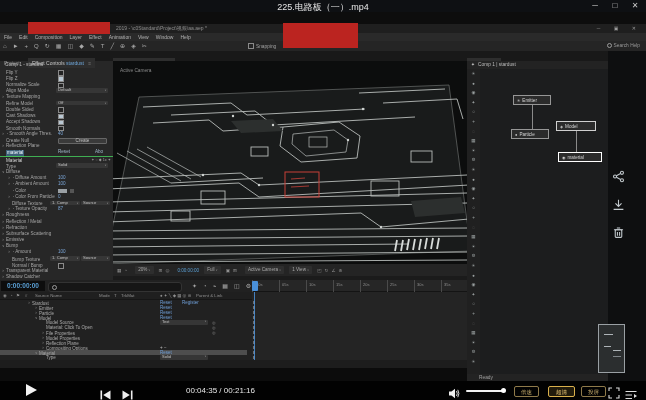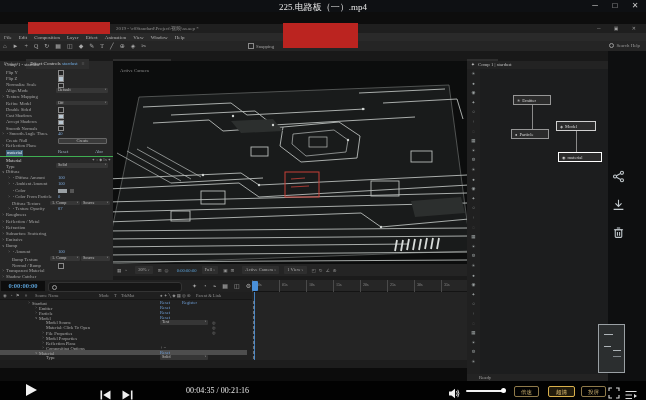--- a/index.html
+++ b/index.html
@@ -1,17 +1,17 @@
 <!DOCTYPE html>
 <html><head>
 <meta charset="utf-8">
 <style>
   html,body{margin:0;padding:0;background:#000;}
   #stage{position:relative;width:646px;height:400px;background:#000;overflow:hidden;
-         font-family:Liberation Serif, serif;cursor:default;}
+         font-family:Liberation Sans, sans-serif;cursor:default;}
   .abs{position:absolute;}
   .nowrap{white-space:nowrap;}
 
   
   #titlebar{left:0;top:0;width:646px;height:12px;background:#0e1013;}
   #win-title{left:0;right:0;top:1px;text-align:center;font-size:9px;color:#e6e6e6;}
   .winctl{top:1px;font-size:8px;color:#c9c9c9;width:14px;text-align:center;}
 
   
   #video{left:0;top:12px;width:646px;height:369px;background:#0d0d0d;overflow:hidden;}

